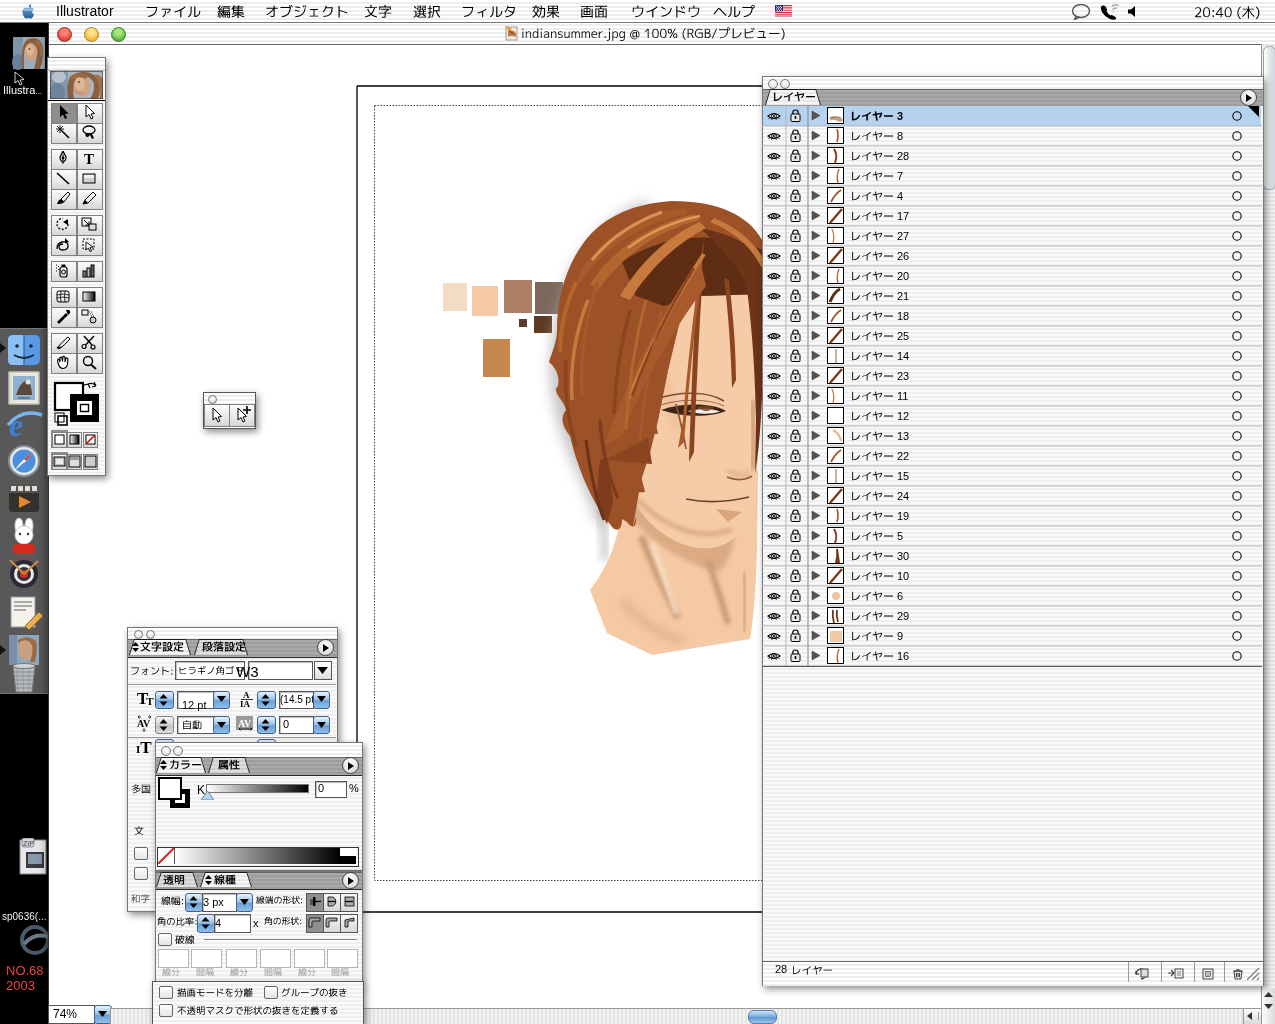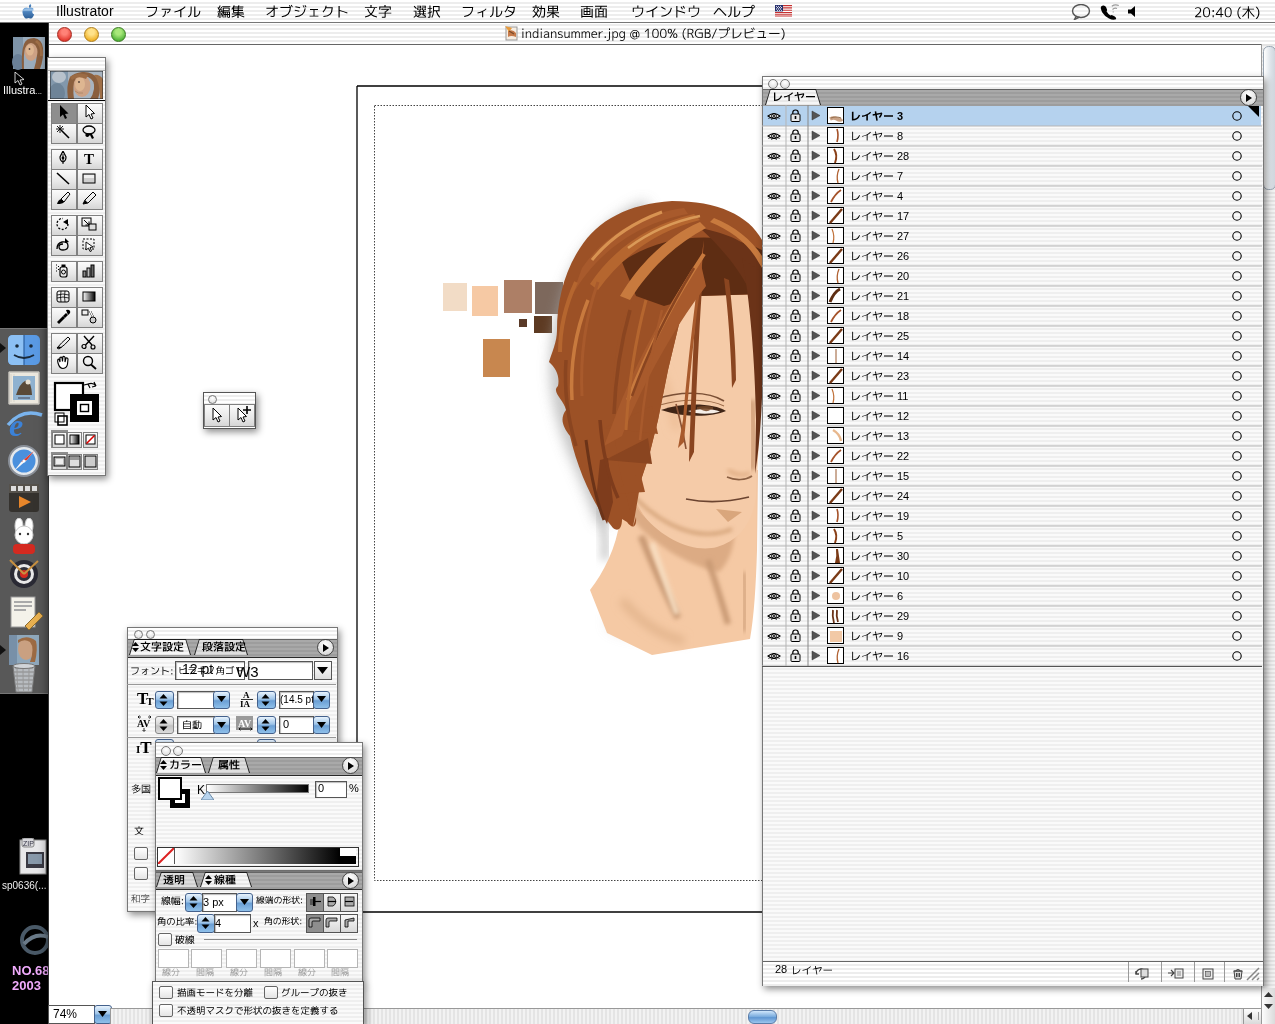--- a/index.html
+++ b/index.html
@@ -122,26 +122,26 @@
     <path d="M12 8 Q12 34 14 34 M18 8 Q18 34 19 34 M24 8 Q24 34 23 34" stroke="#999" fill="none"></path>
     <ellipse cx="19" cy="8" rx="11" ry="2.5" fill="#d0d4d8" stroke="#777"></ellipse>
   </svg>
 <svg class="abs" style="left:18px;top:838px" width="34" height="44" viewBox="0 0 34 44">
 <rect x="2" y="2" width="26" height="34" fill="#e8e8ea" stroke="#888"></rect>
 <rect x="4" y="0" width="12" height="9" rx="2" fill="#d8d8dc" stroke="#888"></rect>
 <text x="5" y="8" font-size="7" font-family="Liberation Sans" fill="#334">ZIP</text>
 <rect x="8" y="14" width="18" height="16" fill="#3a3a44"></rect>
     <rect x="10" y="16" width="14" height="10" fill="#8899aa"></rect>
 </svg>
-<div class="abs" style="left:2px;top:880px;color:#eee;font-size:10px;width:60px">sp0636(...</div>
+<div class="abs" style="left:2px;top:911px;color:#eee;font-size:10px;width:60px">sp0636(...</div>
 <svg class="abs" style="left:20px;top:922px" width="30" height="40" viewBox="0 0 30 40">
 <circle cx="15" cy="18" r="13" fill="none" stroke="#4a5a68" stroke-width="4"></circle>
 <path d="M4 22 Q15 10 28 15" stroke="#6a7a88" stroke-width="4" fill="none"></path>
 </svg>
-<div class="abs" style="left:12px;top:963px;color:#f0abfc;font-size:13px;font-weight:bold;width:60px;line-height:15px">NO.68<br>2003</div>
+<div class="abs" style="left:6px;top:963px;color:#ef4444;font-size:13px;font-weight:normal;width:60px;line-height:15px">NO.68<br>2003</div>
 <div class="abs" style="left:48px;top:22px;width:1227px;height:1002px;background:#fff;
 border-left:1px solid #333;box-shadow:0 3px 10px rgba(0,0,0,.5)">
 <div class="pin" style="position:absolute;left:0;top:0;width:100%;height:22px;border-bottom:1px solid #666"></div>
 </div>
 <div class="abs" style="left:57px;top:26.5px;width:13px;height:13px;border-radius:50%;border:1px solid #a52a20;background:radial-gradient(circle at 50% 32%,#ff8277 0 25%,#e33a30 75%)"></div>
 <div class="abs" style="left:84px;top:26.5px;width:13px;height:13px;border-radius:50%;border:1px solid #ad7d1d;background:radial-gradient(circle at 50% 32%,#ffe28a 0 25%,#f0b32a 75%)"></div>
 <div class="abs" style="left:111px;top:26.5px;width:13px;height:13px;border-radius:50%;border:1px solid #3a7a22;background:radial-gradient(circle at 50% 32%,#a8e87a 0 25%,#52b43a 75%)"></div>
 <svg class="abs" style="left:504px;top:25px" width="16" height="17" viewBox="0 0 16 17">
 <rect x="2" y="2" width="11" height="13" fill="#f6ede2" stroke="#999"></rect>
 <path d="M4 6 Q9 4 12 8 L12 12 Q7 10 4 12Z" fill="#c67a4a"></path>
@@ -504,21 +504,21 @@
     <path d="M0 0 H11 L5.5 7Z" fill="#000"></path>
   </svg>
 <div class="sep" style="left:127px;top:684px;width:209px"></div>
 <div class="abs" style="left:137px;top:689px;font-size:17px;font-weight:bold;font-family:'Liberation Serif'">T<span style="font-size:11px;vertical-align:-1px;margin-left:-2px">T</span></div>
 <div class="bstep" style="left:155px;top:691px;height:16px;width:17px"></div>
 <svg class="abs" style="left:159.0px;top:693.5px" width="9" height="12" viewBox="0 0 9 12">
     <path d="M4.5 0 L8.5 4.5 H0.5Z" fill="#000"></path>
     <path d="M4.5 12 L0.5 7.5 H8.5Z" fill="#000"></path>
   </svg>
 <div class="fld" style="left:177px;top:691px;width:36px;height:16px"></div>
-<div class="abs" style="left:182px;top:661px;font-size:14px">12 pt</div>
+<div class="abs" style="left:182px;top:699px;font-size:11px">12 pt</div>
 <div class="bdrop" style="left:213px;top:691px;height:16px"></div>
 <svg class="abs" style="left:216.5px;top:696px" width="9" height="6" viewBox="0 0 9 6">
     <path d="M0 0 H9 L4.5 6Z" fill="#000"></path>
   </svg>
 <svg class="abs" style="left:240px;top:690px" width="14" height="18" viewBox="0 0 14 18">
     <text x="3" y="8" font-size="9" font-family="Liberation Serif" font-weight="bold">A</text>
     <text x="0" y="17" font-size="9" font-family="Liberation Serif" font-weight="bold">IA</text>
     <path d="M1 9.5 H13" stroke="#000" stroke-width="0.8"></path>
   </svg>
 <div class="bstep" style="left:257px;top:691px;height:16px;width:17px"></div>

